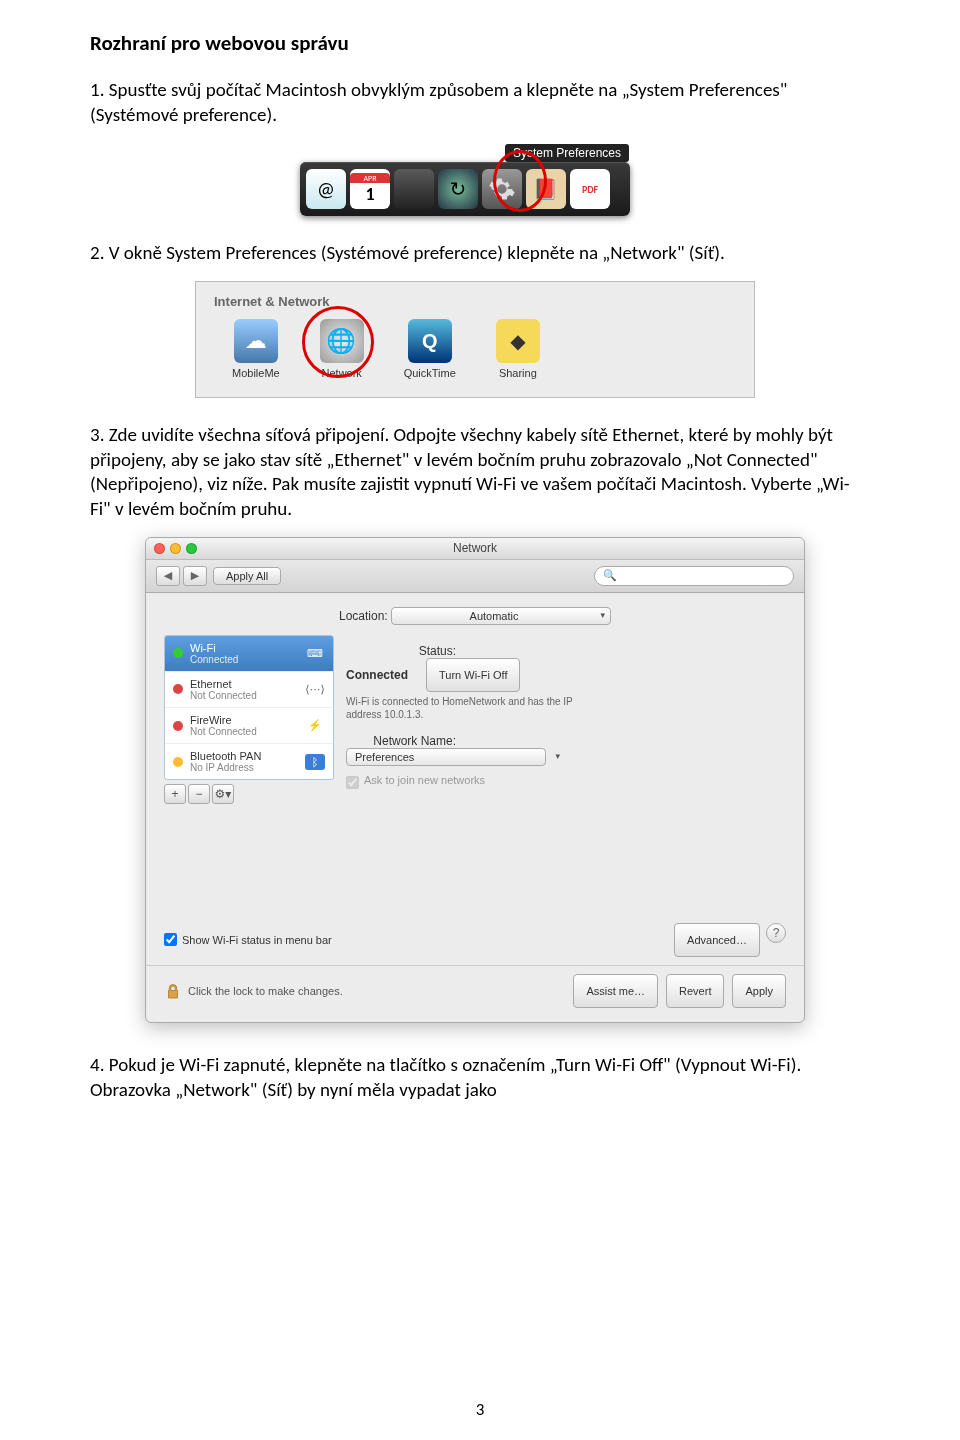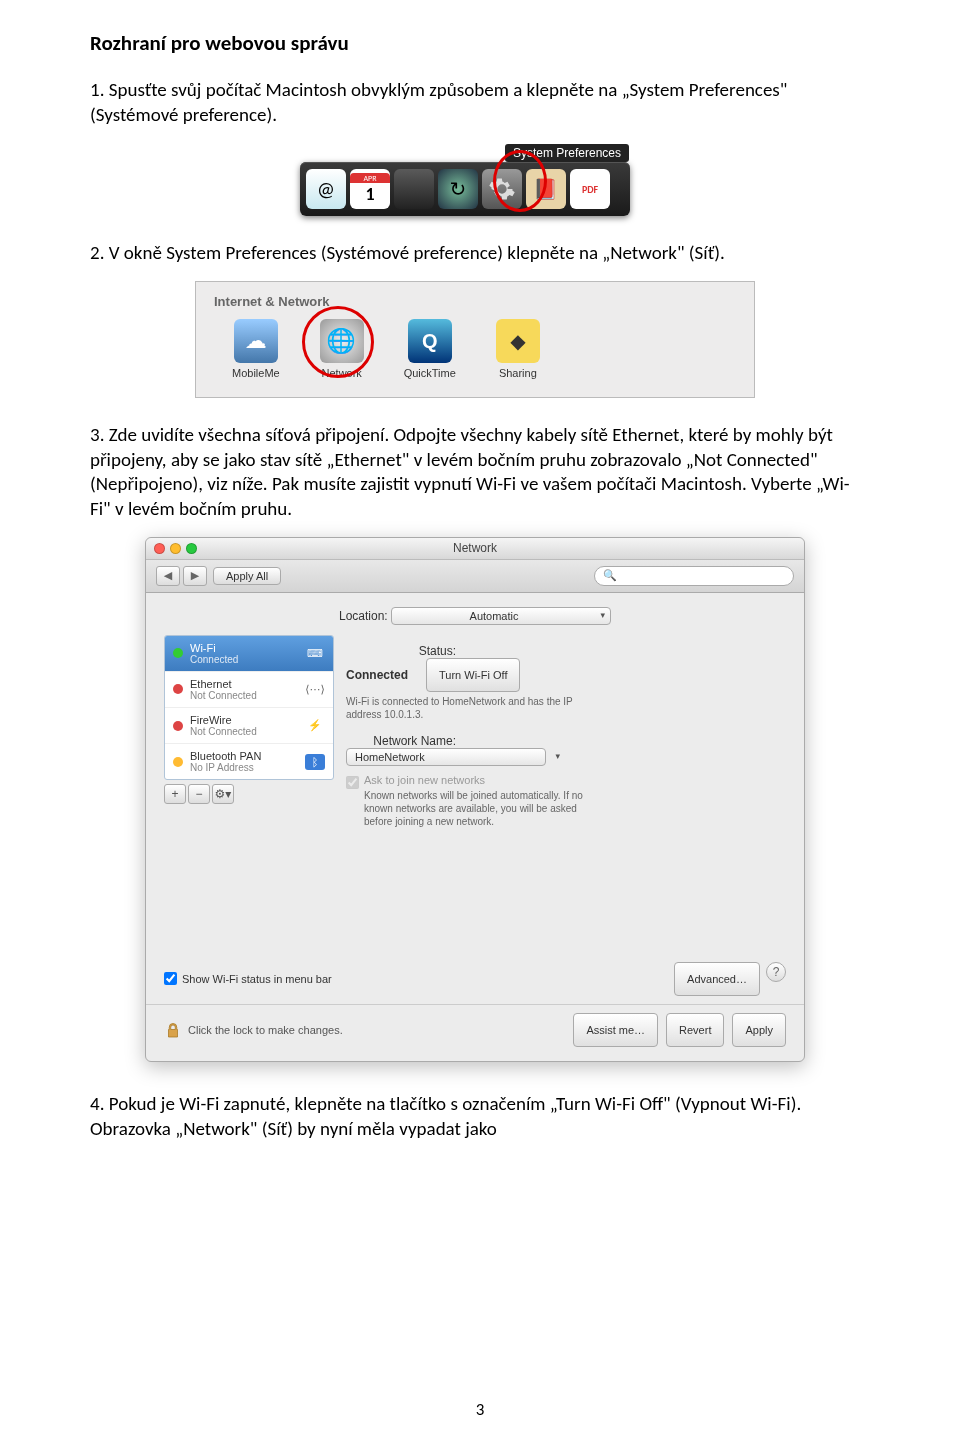--- a/index.html
+++ b/index.html
@@ -271,27 +271,26 @@
             <b>Connected</b>
             <span class="macbtn">Turn Wi-Fi Off</span>
           </div>
           <div class="nw-sub">Wi-Fi is connected to HomeNetwork and has the IP address 10.0.1.3.</div>
         </div>
       </div>
       <div class="nw-row">
         <div class="nw-label">Network Name:</div>
         <div class="nw-val">
           <span class="popup-wrap" style="width:220px;">
-            <span class="popup" style="width:200px;display:inline-block;">HomeNetwork</span>
+            <span class="popup" style="width:200px;display:inline-block;">Preferences</span>
           </span>
           <div class="nw-chk-row" style="margin-top:8px;">
             <input type="checkbox" checked="" disabled="" style="">
             <div>
               <div>Ask to join new networks</div>
-              <div class="nw-sub" style="max-width:240px;">Known networks will be joined automatically. If no known networks are available, you will be asked before joining a new network.</div>
             </div>
           </div>
         </div>
       </div>
       <div style="height:110px;"></div>
     </div>
   </div>
   <div class="nw-footer1">
     <div class="left">
       <input type="checkbox" checked="" style="">

